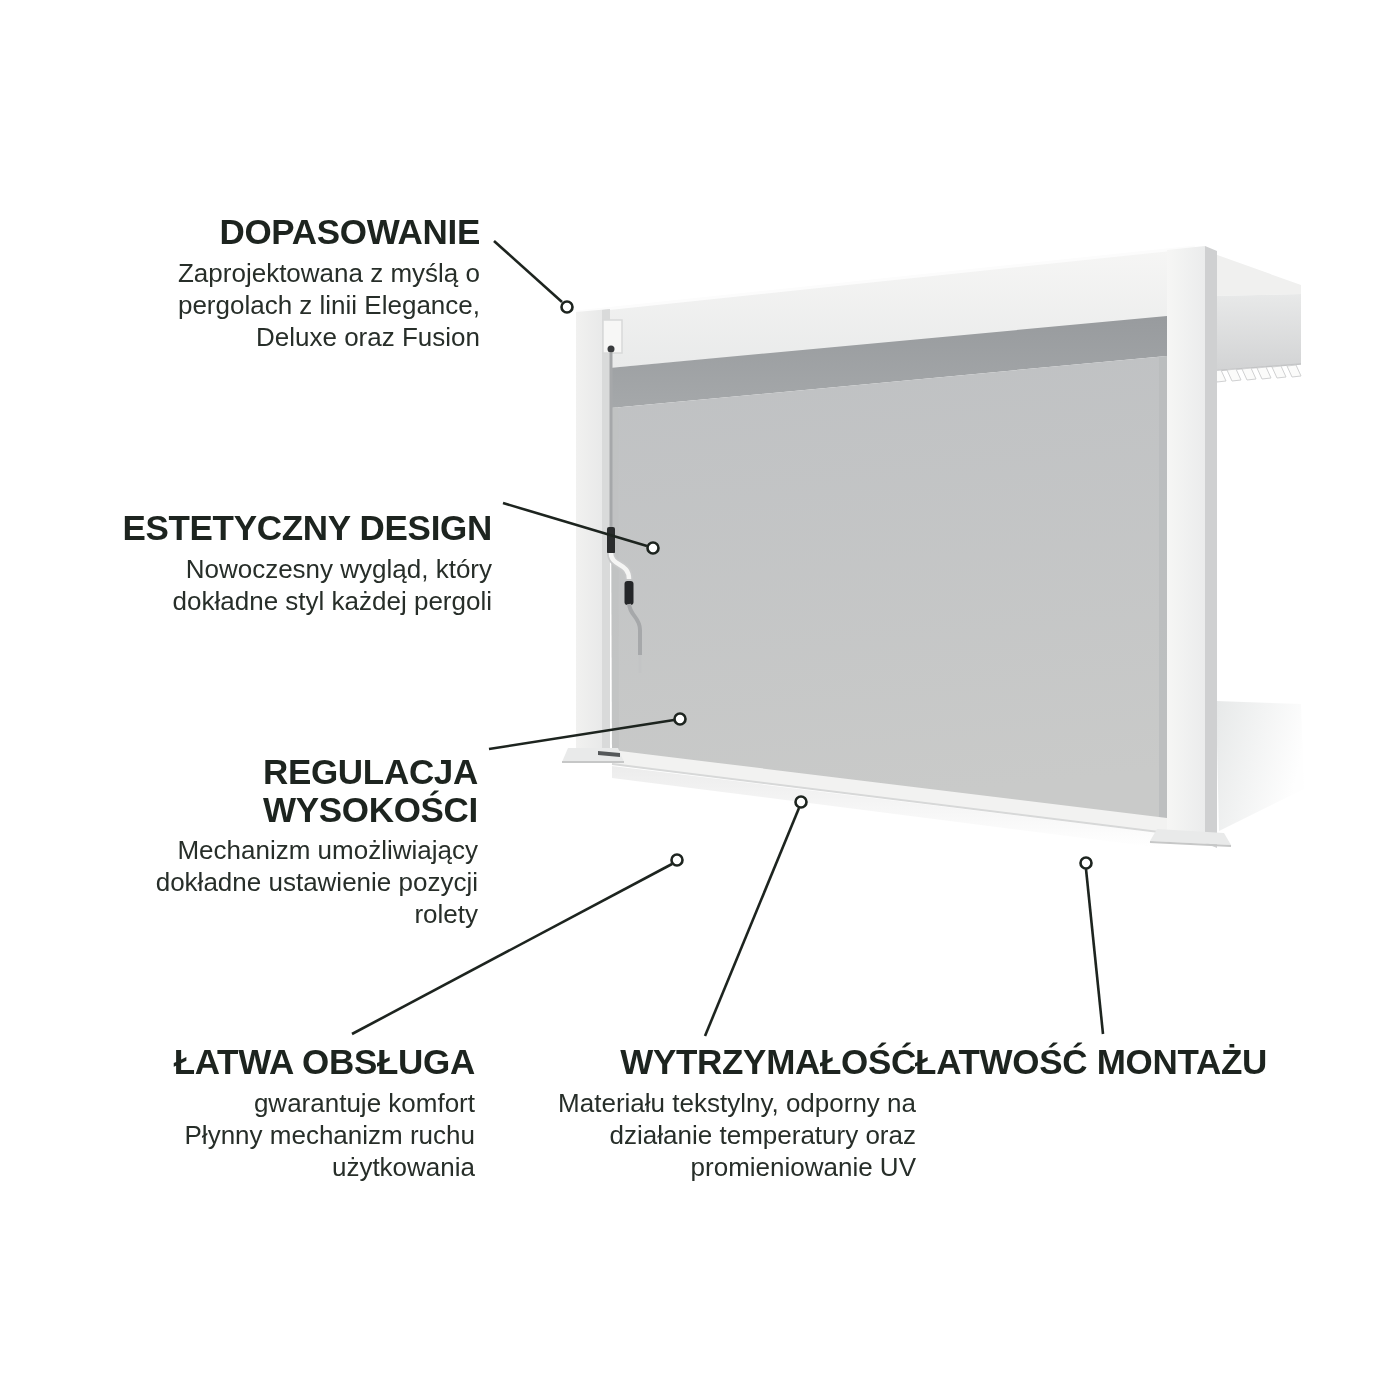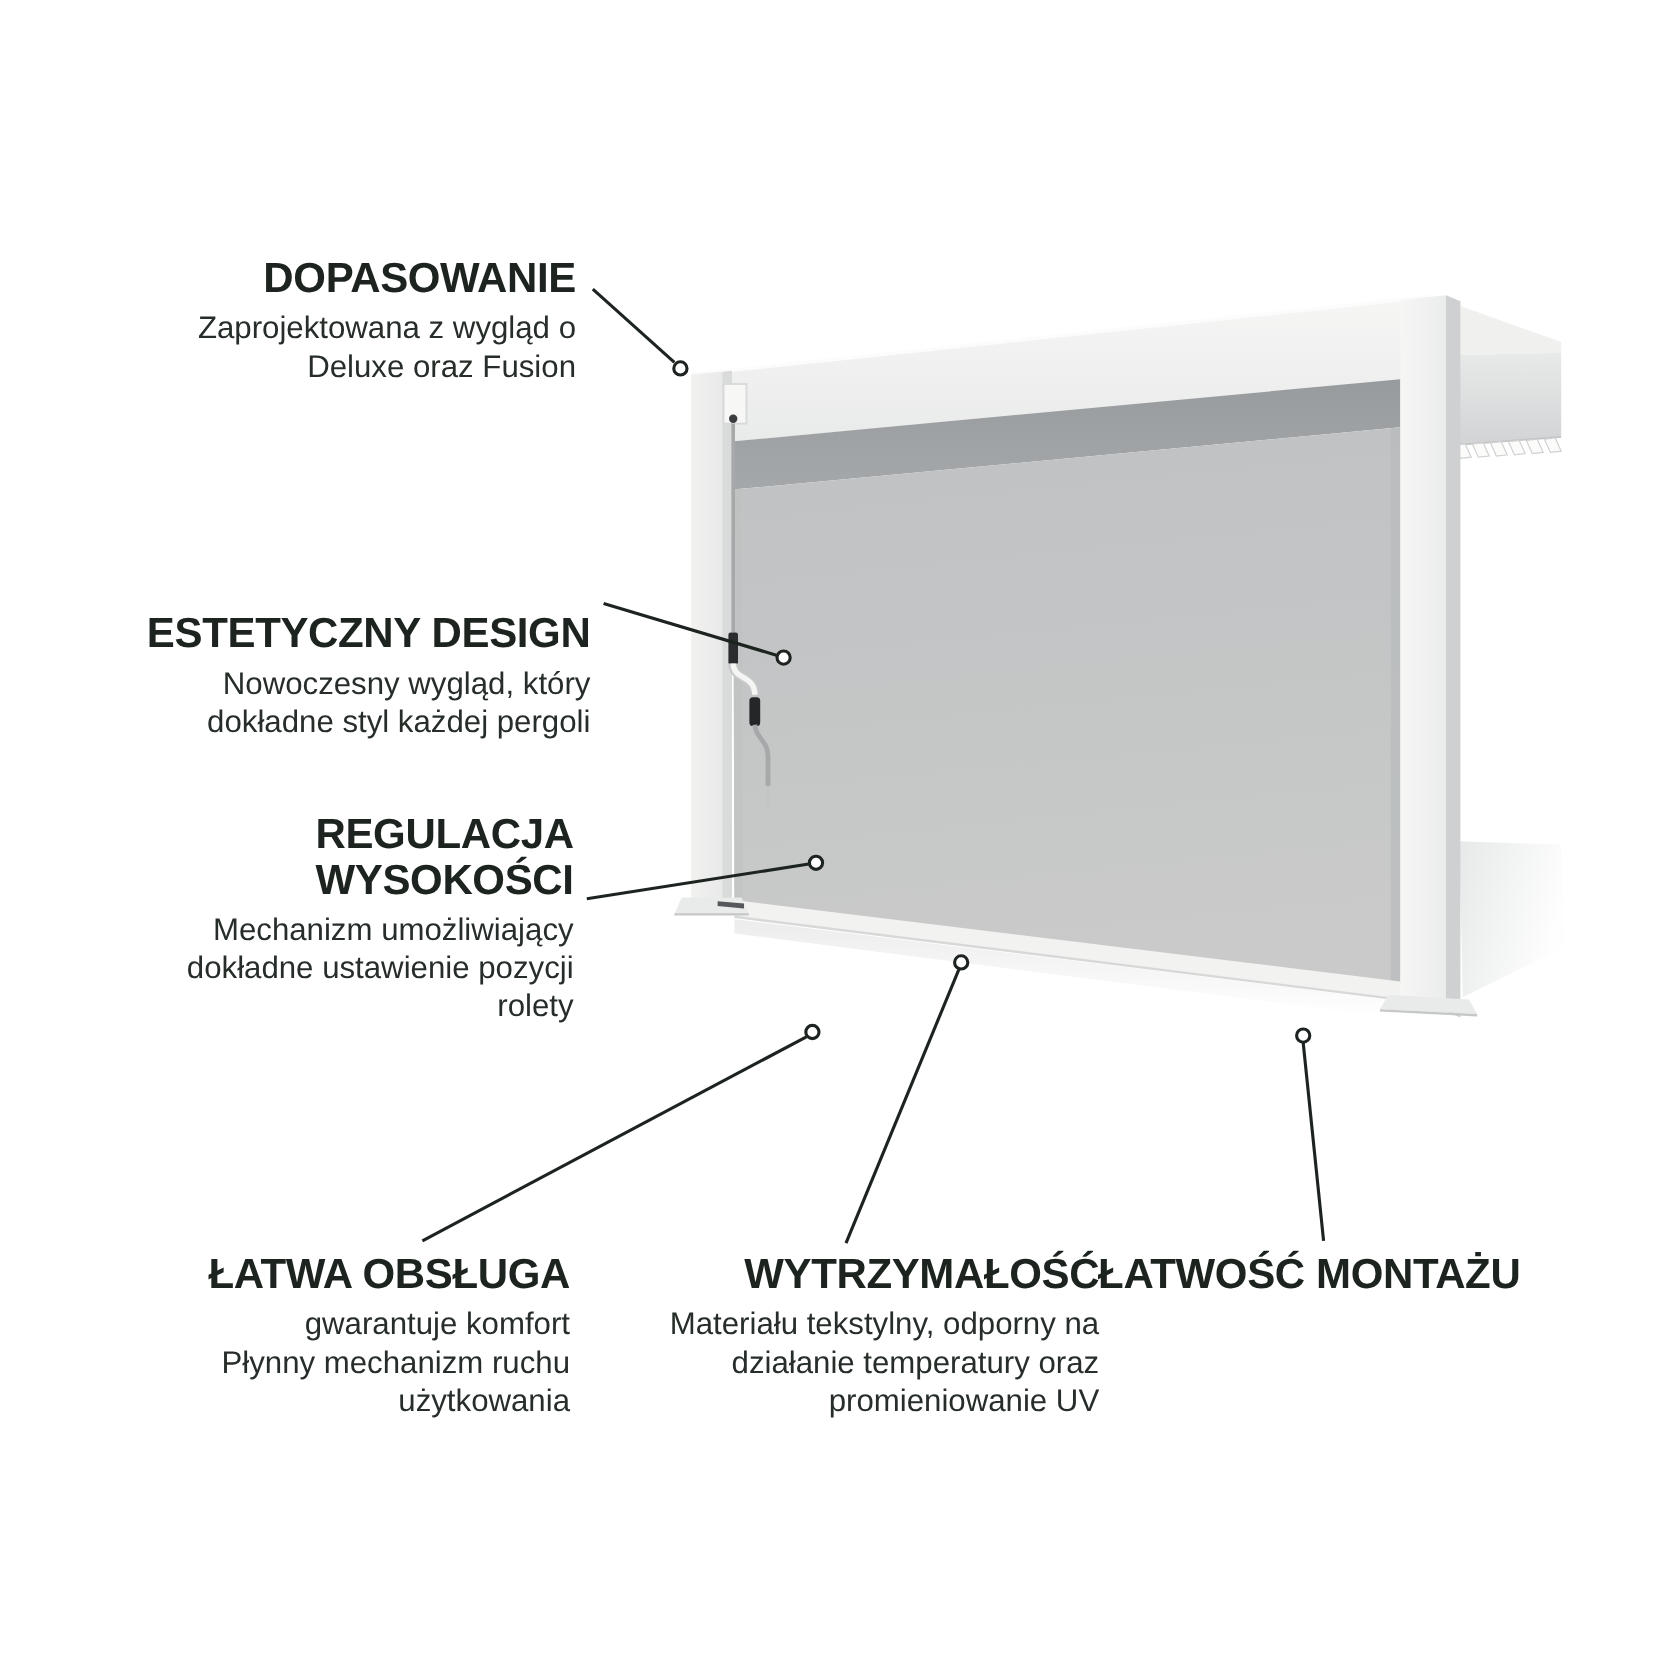--- a/index.html
+++ b/index.html
@@ -136,34 +136,35 @@
       <circle class="cdot" cx="680" cy="719" r="5.5"></circle>
       <circle class="cdot" cx="677" cy="860" r="5.5"></circle>
       <circle class="cdot" cx="801" cy="802" r="5.5"></circle>
       <circle class="cdot" cx="1086" cy="863" r="5.5"></circle>
     </g>
   </svg>
 
   <div class="callout" style="top:212px;right:920px;width:420px;">
     <div class="callout-title">DOPASOWANIE</div>
     <div class="callout-body">
-      <div class="callout-line">Zaprojektowana z wygląd o</div>
+      <div class="callout-line">Zaprojektowana z myślą o</div>
+      <div class="callout-line">pergolach z linii Elegance,</div>
       <div class="callout-line">Deluxe oraz Fusion</div>
     </div>
   </div>
 
   <div class="callout" style="top:472px;right:908px;width:420px;margin-top:36px;">
     <div class="callout-title">ESTETYCZNY DESIGN</div>
     <div class="callout-body">
       <div class="callout-line">Nowoczesny wygląd, który</div>
       <div class="callout-line">dokładne styl każdej pergoli</div>
     </div>
   </div>
 
-  <div class="callout" style="top:677px;right:922px;width:420px;">
+  <div class="callout" style="top:753px;right:922px;width:420px;">
     <div class="callout-title two-line">REGULACJA</div>
     <div class="callout-title two-line">WYSOKOŚCI</div>
     <div class="callout-body">
       <div class="callout-line">Mechanizm umożliwiający</div>
       <div class="callout-line">dokładne ustawienie pozycji</div>
       <div class="callout-line">rolety</div>
     </div>
   </div>
 
   <div class="callout" style="top:1042px;right:925px;width:420px;">

